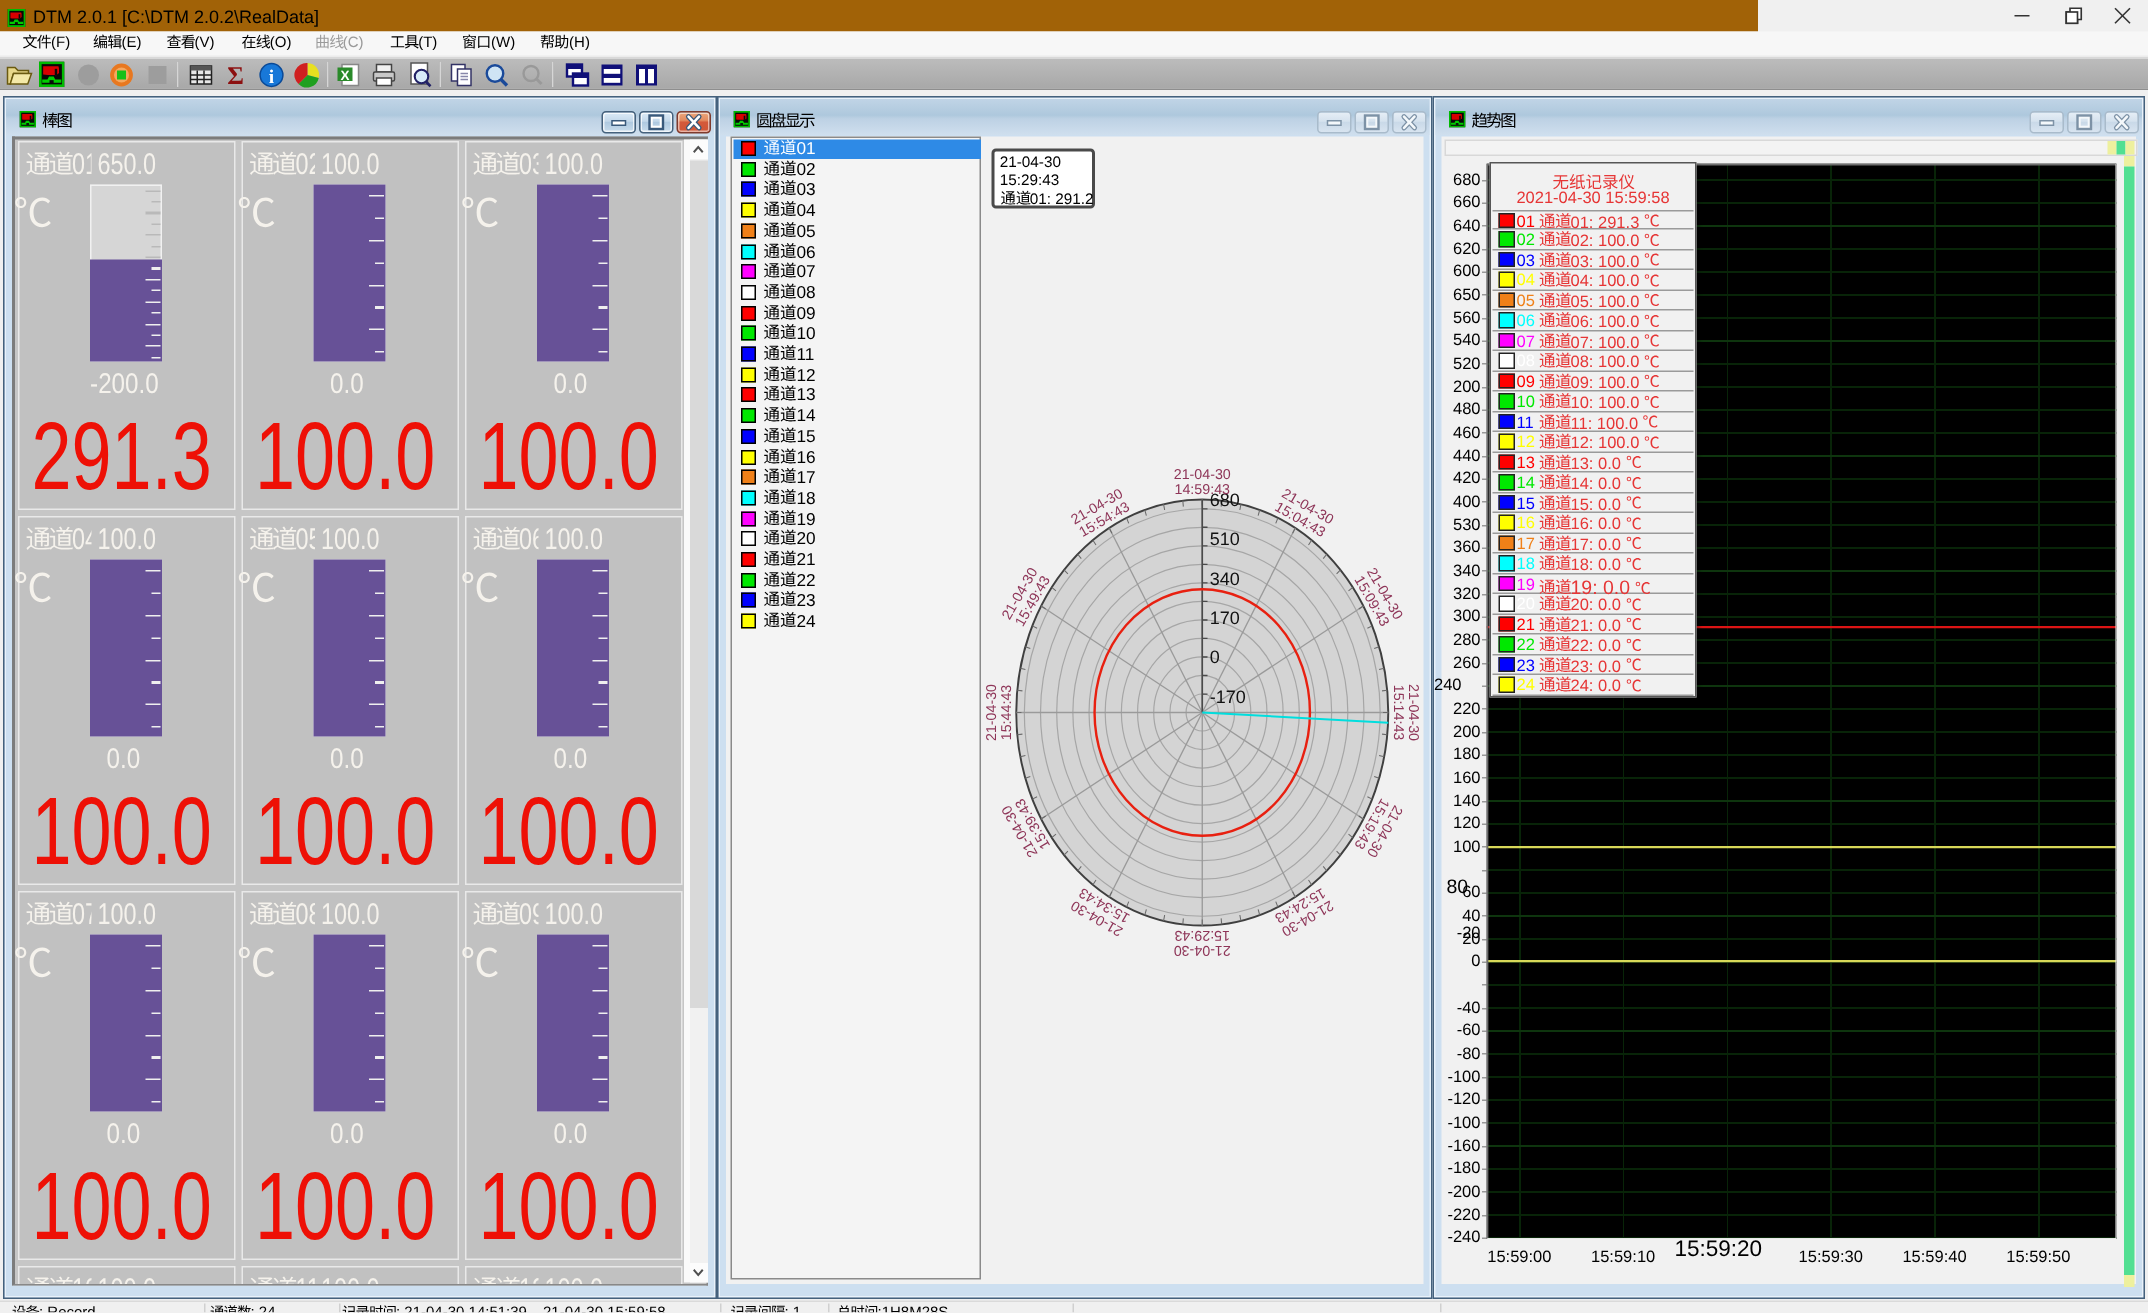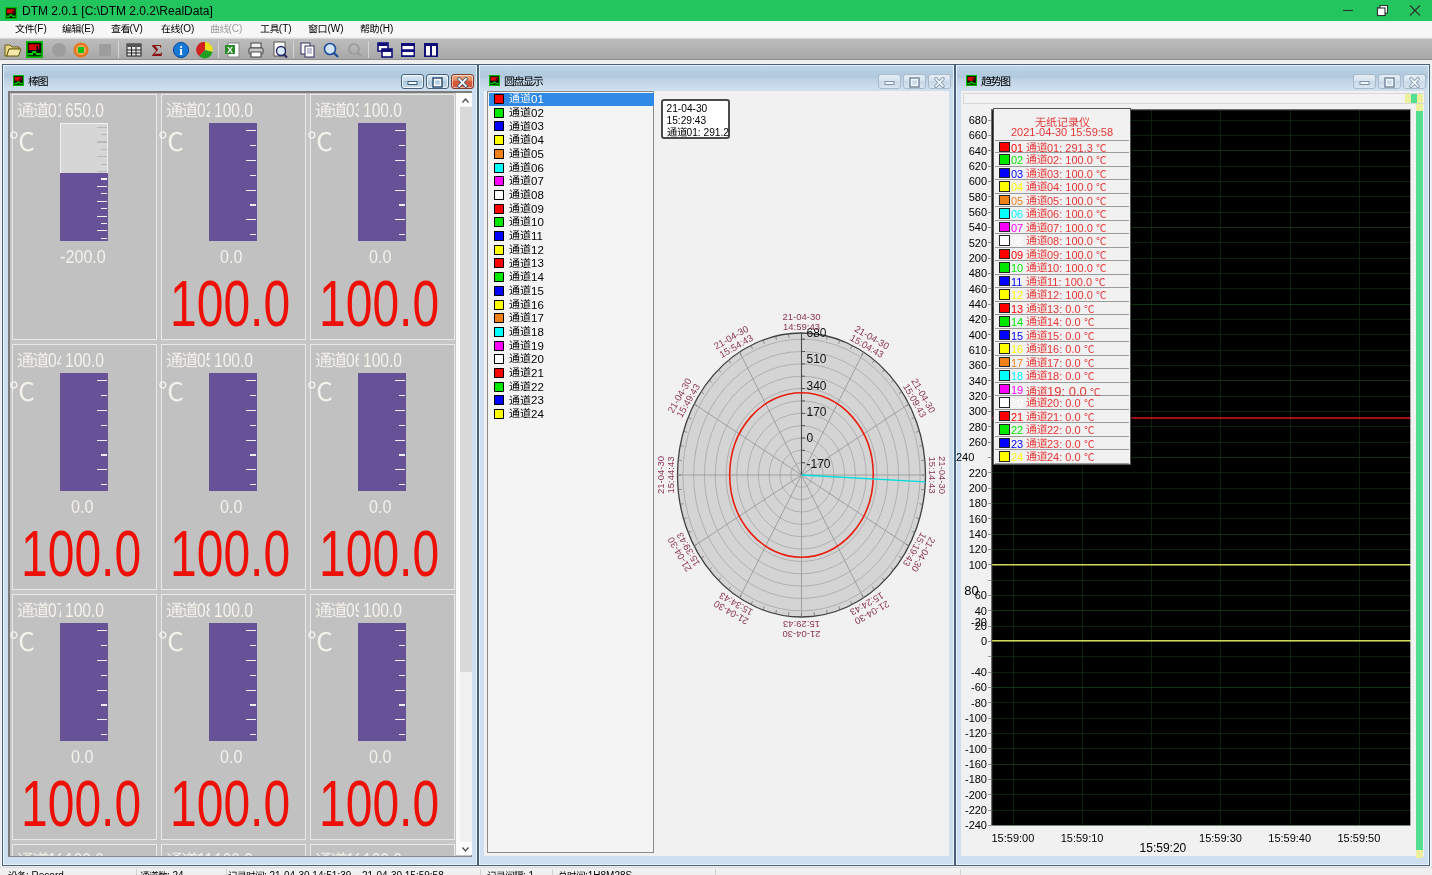--- a/index.html
+++ b/index.html
@@ -56,21 +56,21 @@
       <path id="u8BBE" d="M122 776C175 729 242 662 273 619L324 672C292 713 225 778 171 822ZM43 526V454H184V95C184 49 153 16 134 4C148 -11 168 -42 175 -60C190 -40 217 -20 395 112C386 127 374 155 368 175L257 94V526ZM491 804V693C491 619 469 536 337 476C351 464 377 435 386 420C530 489 562 597 562 691V734H739V573C739 497 753 469 823 469C834 469 883 469 898 469C918 469 939 470 951 474C948 491 946 520 944 539C932 536 911 534 897 534C884 534 839 534 828 534C812 534 810 543 810 572V804ZM805 328C769 248 715 182 649 129C582 184 529 251 493 328ZM384 398V328H436L422 323C462 231 519 151 590 86C515 38 429 5 341 -15C355 -31 371 -61 377 -80C474 -54 566 -16 647 39C723 -17 814 -58 917 -83C926 -62 947 -32 963 -16C867 4 781 39 708 86C793 160 861 256 901 381L855 401L842 398Z"></path>
       <path id="u5907" d="M685 688C637 637 572 593 498 555C430 589 372 630 329 677L340 688ZM369 843C319 756 221 656 76 588C93 576 116 551 128 533C184 562 233 595 276 630C317 588 365 551 420 519C298 468 160 433 30 415C43 398 58 365 64 344C209 368 363 411 499 477C624 417 772 378 926 358C936 379 956 410 973 427C831 443 694 473 578 519C673 575 754 644 808 727L759 758L746 754H399C418 778 435 802 450 827ZM248 129H460V18H248ZM248 190V291H460V190ZM746 129V18H537V129ZM746 190H537V291H746ZM170 357V-80H248V-48H746V-78H827V357Z"></path>
       <path id="u6570" d="M443 821C425 782 393 723 368 688L417 664C443 697 477 747 506 793ZM88 793C114 751 141 696 150 661L207 686C198 722 171 776 143 815ZM410 260C387 208 355 164 317 126C279 145 240 164 203 180C217 204 233 231 247 260ZM110 153C159 134 214 109 264 83C200 37 123 5 41 -14C54 -28 70 -54 77 -72C169 -47 254 -8 326 50C359 30 389 11 412 -6L460 43C437 59 408 77 375 95C428 152 470 222 495 309L454 326L442 323H278L300 375L233 387C226 367 216 345 206 323H70V260H175C154 220 131 183 110 153ZM257 841V654H50V592H234C186 527 109 465 39 435C54 421 71 395 80 378C141 411 207 467 257 526V404H327V540C375 505 436 458 461 435L503 489C479 506 391 562 342 592H531V654H327V841ZM629 832C604 656 559 488 481 383C497 373 526 349 538 337C564 374 586 418 606 467C628 369 657 278 694 199C638 104 560 31 451 -22C465 -37 486 -67 493 -83C595 -28 672 41 731 129C781 44 843 -24 921 -71C933 -52 955 -26 972 -12C888 33 822 106 771 198C824 301 858 426 880 576H948V646H663C677 702 689 761 698 821ZM809 576C793 461 769 361 733 276C695 366 667 468 648 576Z"></path>
       <path id="u65F6" d="M474 452C527 375 595 269 627 208L693 246C659 307 590 409 536 485ZM324 402V174H153V402ZM324 469H153V688H324ZM81 756V25H153V106H394V756ZM764 835V640H440V566H764V33C764 13 756 6 736 6C714 4 640 4 562 7C573 -15 585 -49 590 -70C690 -70 754 -69 790 -56C826 -44 840 -22 840 33V566H962V640H840V835Z"></path>
       <path id="u95F4" d="M91 615V-80H168V615ZM106 791C152 747 204 684 227 644L289 684C265 726 211 785 164 827ZM379 295H619V160H379ZM379 491H619V358H379ZM311 554V98H690V554ZM352 784V713H836V11C836 -2 832 -6 819 -7C806 -7 765 -8 723 -6C733 -25 743 -57 747 -75C808 -75 851 -75 878 -63C904 -50 913 -31 913 11V784Z"></path>
       <path id="u9694" d="M508 619H828V525H508ZM443 674V470H896V674ZM392 795V730H952V795ZM78 800V-77H144V732H271C250 665 220 577 191 505C263 425 281 357 281 302C281 271 275 243 260 232C252 226 241 224 229 223C213 222 193 223 171 224C182 205 189 176 190 158C212 157 237 157 257 159C277 162 295 167 309 178C337 198 348 241 348 295C348 358 331 430 259 514C292 593 329 692 358 773L309 803L298 800ZM766 339C748 297 716 236 689 194H507V141H634V-58H698V141H831V194H746C771 231 797 275 820 316ZM522 321C551 281 584 228 599 194L649 218C635 251 600 303 571 341ZM400 414V-80H465V355H869V-4C869 -15 866 -17 855 -17C845 -18 813 -18 777 -17C785 -35 794 -62 796 -80C849 -80 885 -79 907 -68C930 -57 936 -38 936 -5V414Z"></path>
       <path id="u603B" d="M759 214C816 145 875 52 897 -10L958 28C936 91 875 180 816 247ZM412 269C478 224 554 153 591 104L647 152C609 199 532 267 465 311ZM281 241V34C281 -47 312 -69 431 -69C455 -69 630 -69 656 -69C748 -69 773 -41 784 74C762 78 730 90 713 101C707 13 700 -1 650 -1C611 -1 464 -1 435 -1C371 -1 360 5 360 35V241ZM137 225C119 148 84 60 43 9L112 -24C157 36 190 130 208 212ZM265 567H737V391H265ZM186 638V319H820V638H657C692 689 729 751 761 808L684 839C658 779 614 696 575 638H370L429 668C411 715 365 784 321 836L257 806C299 755 341 685 358 638Z"></path>
       <path id="u2103" d="M188 477C263 477 328 534 328 620C328 708 263 763 188 763C112 763 47 708 47 620C47 534 112 477 188 477ZM188 529C138 529 104 567 104 620C104 674 138 711 188 711C237 711 272 674 272 620C272 567 237 529 188 529ZM735 -13C828 -13 900 24 958 92L903 151C857 99 807 71 737 71C599 71 512 185 512 367C512 548 603 661 741 661C802 661 848 636 887 595L941 655C898 701 827 745 740 745C552 745 413 602 413 365C413 127 550 -13 735 -13Z"></path>
     </defs>
   </svg>
-<div class="abs" style="left:0;top:0;width:1432px;height:21px;background:#22c55e">
+<div class="abs" style="left:0;top:0;width:1172px;height:21px;background:#a16207">
     <div class="abs" style="left:5px;top:5px"><svg width="12" height="12" viewBox="0 0 16 16">
         <rect x="0" y="0" width="16" height="16" fill="#080808"></rect>
         <rect x="0.8" y="0.8" width="14.4" height="14.4" fill="none" stroke="#00bb00" stroke-width="1.7"></rect>
         <path d="M2.6 3 H12.2 C12.8 4.5 12.4 6 12.6 7.2 L10.8 8.6 C8 8.2 5 8.8 2.6 8.2 Z" fill="#d80000"></path>
         <rect x="9.9" y="4.6" width="1.5" height="4" fill="#0a0a0a"></rect>
         <path d="M2 13.4 V11.3 H5.3 L6.3 9.4 H9.2 L10.2 11.3 H14 V13.4 Z" fill="#00cc00"></path>
         <rect x="6.6" y="11.7" width="2.6" height="1.8" fill="#0a0a0a"></rect>
       </svg></div>
     <div class="abs" style="left:22px;top:4px;font-size:12px;color:#000">DTM 2.0.1 [C:\DTM 2.0.2\RealData]</div>
     <svg class="abs" style="left:1330px;top:0" width="102" height="21" fill="none" stroke="#333" stroke-width="1.1">
@@ -268,20 +268,21 @@
         <div class="abs" style="left:84.0px;top:91.4px;width:10.5px;height:1.2px;background:#efefef"></div>
         <div class="abs" style="left:88.5px;top:83.9px;width:6.0px;height:1.2px;background:#efefef"></div>
         <div class="abs" style="left:84.0px;top:76.5px;width:10.5px;height:1.2px;background:#b9b9b9"></div>
         <div class="abs" style="left:88.5px;top:69.1px;width:6.0px;height:1.2px;background:#b9b9b9"></div>
         <div class="abs" style="left:84.0px;top:61.7px;width:10.5px;height:1.2px;background:#b9b9b9"></div>
         <div class="abs" style="left:88.5px;top:54.3px;width:6.0px;height:1.2px;background:#b9b9b9"></div>
         <div class="abs" style="left:84.0px;top:46.9px;width:10.5px;height:1.2px;background:#b9b9b9"></div>
         <div class="abs" style="left:88.5px;top:39.5px;width:6.0px;height:1.2px;background:#b9b9b9"></div>
         <div class="abs" style="left:84.0px;top:32.1px;width:10.5px;height:1.2px;background:#b9b9b9"></div>
         <div class="abs" style="left:10px;top:151px;width:120px;text-align:center"><span class="num" style="font-size:19px;color:#f5f2ec;transform:scaleX(0.85);">-200.0</span></div>
+        <div class="bigred" style="top:172px"><span class="num" style="font-size:64px;color:#ee1006;transform:scaleX(0.75);">291.3</span></div>
       </div>
       <div class="cell" style="left:150.5px;top:0.5px">
         <div class="abs" style="left:4px;top:4px;width:44px;overflow:hidden;white-space:nowrap"><svg width="31" height="18" viewBox="0 0 31 18" fill="#f5f2ec" style="vertical-align:-3.40px;overflow:visible">
             <use href="#u901A" transform="translate(0.0,14.4) scale(0.0170,-0.0170)"></use>
             <use href="#u9053" transform="translate(15.3,14.4) scale(0.0170,-0.0170)"></use>
           </svg><span class="numl" style="font-size:20px;color:#f5f2ec;transform:scaleX(0.78);">02</span></div>
         <div class="abs" style="left:52px;top:4px"><span class="numl" style="font-size:20px;color:#f5f2ec;transform:scaleX(0.78);">100.0</span></div>
         <div class="abs" style="left:-4px;top:34px"><svg width="26" height="27" viewBox="0 0 26 27" fill="#f5f2ec" style="vertical-align:-5.20px;overflow:visible">
             <use href="#u2103" transform="translate(0.0,22.1) scale(0.0260,-0.0260)"></use>
           </svg></div>
@@ -824,41 +825,41 @@
     <div class="abs" style="left:0;top:49.1px;width:31px;text-align:right;font-size:11px;color:#000">680</div>
     <div class="abs" style="left:31.5px;top:54.6px;width:3px;height:1px;background:#999"></div>
     <div class="abs" style="left:0;top:64.4px;width:31px;text-align:right;font-size:11px;color:#000">660</div>
     <div class="abs" style="left:31.5px;top:69.9px;width:3px;height:1px;background:#999"></div>
     <div class="abs" style="left:0;top:79.8px;width:31px;text-align:right;font-size:11px;color:#000">640</div>
     <div class="abs" style="left:31.5px;top:85.3px;width:3px;height:1px;background:#999"></div>
     <div class="abs" style="left:0;top:95.1px;width:31px;text-align:right;font-size:11px;color:#000">620</div>
     <div class="abs" style="left:31.5px;top:100.6px;width:3px;height:1px;background:#999"></div>
     <div class="abs" style="left:0;top:110.4px;width:31px;text-align:right;font-size:11px;color:#000">600</div>
     <div class="abs" style="left:31.5px;top:115.9px;width:3px;height:1px;background:#999"></div>
-    <div class="abs" style="left:0;top:125.8px;width:31px;text-align:right;font-size:11px;color:#000">580</div>
+    <div class="abs" style="left:0;top:125.8px;width:31px;text-align:right;font-size:11px;color:#000">650</div>
     <div class="abs" style="left:31.5px;top:131.2px;width:3px;height:1px;background:#999"></div>
     <div class="abs" style="left:0;top:141.1px;width:31px;text-align:right;font-size:11px;color:#000">560</div>
     <div class="abs" style="left:31.5px;top:146.6px;width:3px;height:1px;background:#999"></div>
     <div class="abs" style="left:0;top:156.4px;width:31px;text-align:right;font-size:11px;color:#000">540</div>
     <div class="abs" style="left:31.5px;top:161.9px;width:3px;height:1px;background:#999"></div>
     <div class="abs" style="left:0;top:171.7px;width:31px;text-align:right;font-size:11px;color:#000">520</div>
     <div class="abs" style="left:31.5px;top:177.2px;width:3px;height:1px;background:#999"></div>
     <div class="abs" style="left:0;top:187.1px;width:31px;text-align:right;font-size:11px;color:#000">200</div>
     <div class="abs" style="left:31.5px;top:192.6px;width:3px;height:1px;background:#999"></div>
     <div class="abs" style="left:0;top:202.4px;width:31px;text-align:right;font-size:11px;color:#000">480</div>
     <div class="abs" style="left:31.5px;top:207.9px;width:3px;height:1px;background:#999"></div>
     <div class="abs" style="left:0;top:217.7px;width:31px;text-align:right;font-size:11px;color:#000">460</div>
     <div class="abs" style="left:31.5px;top:223.2px;width:3px;height:1px;background:#999"></div>
     <div class="abs" style="left:0;top:233.1px;width:31px;text-align:right;font-size:11px;color:#000">440</div>
     <div class="abs" style="left:31.5px;top:238.6px;width:3px;height:1px;background:#999"></div>
     <div class="abs" style="left:0;top:248.4px;width:31px;text-align:right;font-size:11px;color:#000">420</div>
     <div class="abs" style="left:31.5px;top:253.9px;width:3px;height:1px;background:#999"></div>
     <div class="abs" style="left:0;top:263.7px;width:31px;text-align:right;font-size:11px;color:#000">400</div>
     <div class="abs" style="left:31.5px;top:269.2px;width:3px;height:1px;background:#999"></div>
-    <div class="abs" style="left:0;top:279.1px;width:31px;text-align:right;font-size:11px;color:#000">610</div>
+    <div class="abs" style="left:0;top:279.1px;width:31px;text-align:right;font-size:11px;color:#000">530</div>
     <div class="abs" style="left:31.5px;top:284.6px;width:3px;height:1px;background:#999"></div>
     <div class="abs" style="left:0;top:294.4px;width:31px;text-align:right;font-size:11px;color:#000">360</div>
     <div class="abs" style="left:31.5px;top:299.9px;width:3px;height:1px;background:#999"></div>
     <div class="abs" style="left:0;top:309.7px;width:31px;text-align:right;font-size:11px;color:#000">340</div>
     <div class="abs" style="left:31.5px;top:315.2px;width:3px;height:1px;background:#999"></div>
     <div class="abs" style="left:0;top:325.0px;width:31px;text-align:right;font-size:11px;color:#000">320</div>
     <div class="abs" style="left:31.5px;top:330.5px;width:3px;height:1px;background:#999"></div>
     <div class="abs" style="left:0;top:340.4px;width:31px;text-align:right;font-size:11px;color:#000">300</div>
     <div class="abs" style="left:31.5px;top:345.9px;width:3px;height:1px;background:#999"></div>
     <div class="abs" style="left:0;top:355.7px;width:31px;text-align:right;font-size:11px;color:#000">280</div>
@@ -920,21 +921,21 @@
       <path d="M0 11.1 H420.5 M0 26.4 H420.5 M0 57.1 H420.5 M0 72.4 H420.5 M0 87.8 H420.5 M0 103.1 H420.5 M0 133.7 H420.5 M0 149.1 H420.5 M0 164.4 H420.5 M0 179.7 H420.5 M0 210.4 H420.5 M0 225.7 H420.5 M0 241.0 H420.5 M0 256.4 H420.5 M0 287.0 H420.5 M0 302.4 H420.5 M0 317.7 H420.5 M0 333.0 H420.5 M0 363.7 H420.5 M0 379.0 H420.5 M0 394.4 H420.5 M0 409.7 H420.5 M0 440.3 H420.5 M0 455.7 H420.5 M0 471.0 H420.5 M0 486.3 H420.5 M0 517.0 H420.5 M0 532.3 H420.5 M0 547.6 H420.5 M0 563.0 H420.5 M0 593.6 H420.5 M0 609.0 H420.5 M0 624.3 H420.5 M0 639.6 H420.5 M0 670.3 H420.5 M0 685.6 H420.5 M0 701.0 H420.5 M0 716.3 H420.5 M22.2 0 V717.5 M91.4 0 V717.5 M160.6 0 V717.5 M229.8 0 V717.5 M299.0 0 V717.5 M368.2 0 V717.5" stroke="#082408" stroke-width="1" fill="none" shape-rendering="crispEdges"></path>
       <path d="M0 41.8 H420.5 M0 118.4 H420.5 M0 195.1 H420.5 M0 271.7 H420.5 M0 348.4 H420.5 M0 425.0 H420.5 M0 501.7 H420.5 M0 578.3 H420.5 M0 655.0 H420.5" stroke="#0e350e" stroke-width="1" fill="none" shape-rendering="crispEdges"></path>
       <line x1="0" y1="455.7" x2="420.5" y2="455.7" stroke="#d8d858" stroke-width="1.5"></line>
       <line x1="0" y1="531.7" x2="420.5" y2="531.7" stroke="#d8d858" stroke-width="1.5"></line>
       <line x1="0" y1="309.1" x2="420.5" y2="309.1" stroke="#dc1414" stroke-width="1.5"></line>
       <path d="M0.5 717 V0.5 H420" fill="none" stroke="#6e6e6e" stroke-width="1.5"></path>
       <path d="M419.9 0.5 V717 H0.5" fill="none" stroke="#e8e8e8" stroke-width="1.2"></path>
     </svg>
     <div class="abs" style="left:21.9px;top:767px;width:70px;text-align:center;font-size:11px;color:#000">15:59:00</div>
     <div class="abs" style="left:91.1px;top:767px;width:70px;text-align:center;font-size:11px;color:#000">15:59:10</div>
-    <div class="abs" style="left:160.3px;top:776px;width:70px;text-align:right;font-size:12px;color:#000">15:59:20</div>
+    <div class="abs" style="left:160.3px;top:759px;width:70px;text-align:left;font-size:15px;color:#000">15:59:20</div>
     <div class="abs" style="left:229.5px;top:767px;width:70px;text-align:center;font-size:11px;color:#000">15:59:30</div>
     <div class="abs" style="left:298.7px;top:767px;width:70px;text-align:center;font-size:11px;color:#000">15:59:40</div>
     <div class="abs" style="left:367.9px;top:767px;width:70px;text-align:center;font-size:11px;color:#000">15:59:50</div>
     <div class="abs" style="left:37px;top:43px;width:138px;height:356.5px;background:#f1f1f1;border:1px solid #565656;box-shadow:2px 2px 2px rgba(0,0,0,0.3)">
       <div class="abs" style="left:0;top:3.5px;width:100%;text-align:center"><svg width="55" height="12" viewBox="0 0 55 12" fill="#e63535" style="vertical-align:-2.20px;overflow:visible">
           <use href="#u65E0" transform="translate(0.0,9.3) scale(0.0110,-0.0110)"></use>
           <use href="#u7EB8" transform="translate(11.0,9.3) scale(0.0110,-0.0110)"></use>
           <use href="#u8BB0" transform="translate(22.0,9.3) scale(0.0110,-0.0110)"></use>
           <use href="#u5F55" transform="translate(33.0,9.3) scale(0.0110,-0.0110)"></use>
           <use href="#u4EEA" transform="translate(44.0,9.3) scale(0.0110,-0.0110)"></use>

